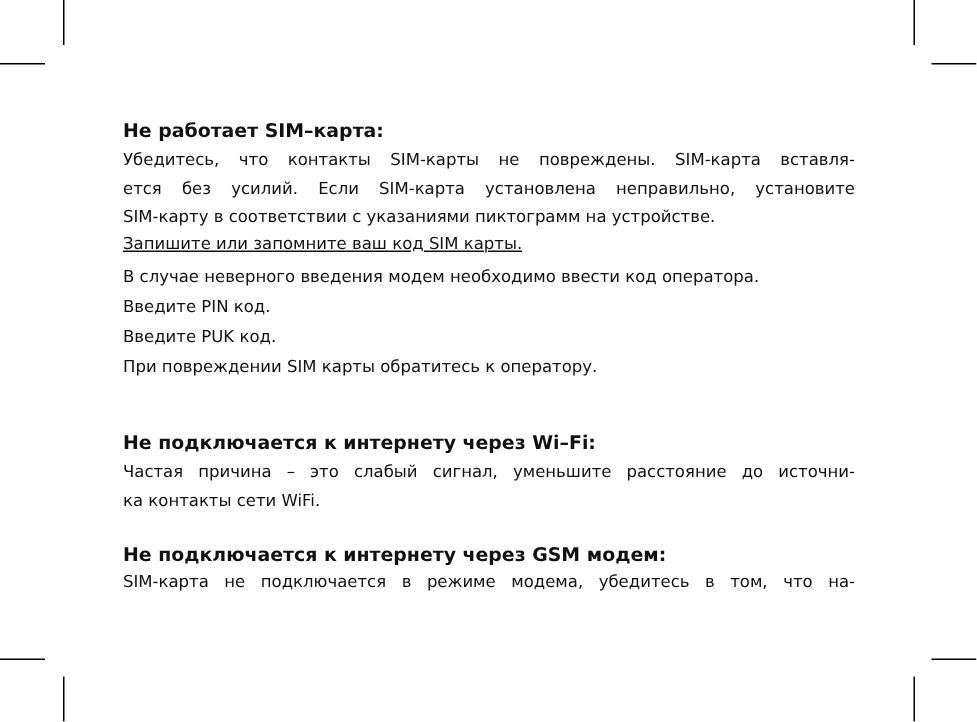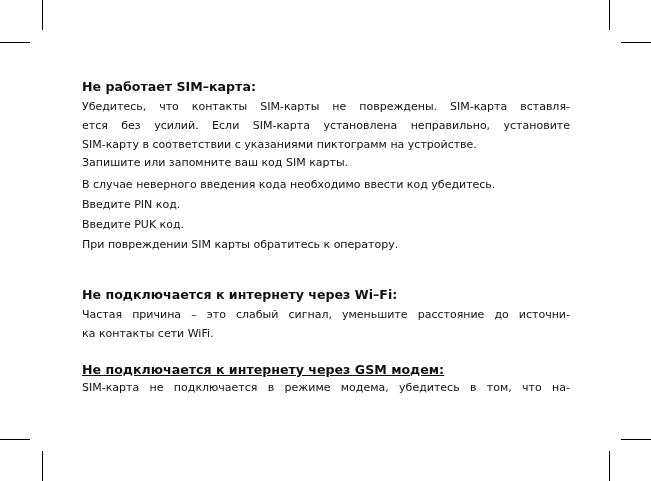--- a/index.html
+++ b/index.html
@@ -63,27 +63,27 @@
 <div class="crop h" style="left:621px; top:439px;"></div>
 <div class="crop v" style="left:609px; top:451px;"></div>
 
 <div class="page">
 
   <div class="heading" style="top:79px;">Не работает SIM–карта:</div>
 
   <div class="line just" style="top:99px;">Убедитесь, что контакты SIM-карты не повреждены. SIM-карта вставля-</div>
   <div class="line just" style="top:118px;">ется без усилий. Если SIM-карта установлена неправильно, установите</div>
   <div class="line" style="top:137px;">SIM-карту в соответствии с указаниями пиктограмм на устройстве.</div>
-  <div class="line" style="top:155px;">Запишите или запомните ваш код SIM карты.</div>
+  <div class="line" style="top:155px;text-decoration:underline;">Запишите или запомните ваш код SIM карты.</div>
 
-  <div class="line" style="top:177px;">В случае неверного введения кода необходимо ввести код убедитесь.</div>
+  <div class="line" style="top:177px;">В случае неверного введения модем необходимо ввести код оператора.</div>
   <div class="line" style="top:197px;">Введите PIN код.</div>
   <div class="line" style="top:217px;text-align:right;">Введите PUK код.</div>
   <div class="line" style="top:237px;text-align:center;">При повреждении SIM карты обратитесь к оператору.</div>
 
   <div class="heading" style="top:287px;">Не подключается к интернету через Wi–Fi:</div>
   <div class="line just" style="top:307px;">Частая причина – это слабый сигнал, уменьшите расстояние до источни-</div>
   <div class="line" style="top:326px;">ка контакты сети WiFi.</div>
 
-  <div class="heading" style="top:362px;text-decoration:underline;">Не подключается к интернету через GSM модем:</div>
+  <div class="heading" style="top:362px;">Не подключается к интернету через GSM модем:</div>
   <div class="line just" style="top:380px;">SIM-карта не подключается в режиме модема, убедитесь в том, что на-</div>
 
 </div>
 
 </body></html>

